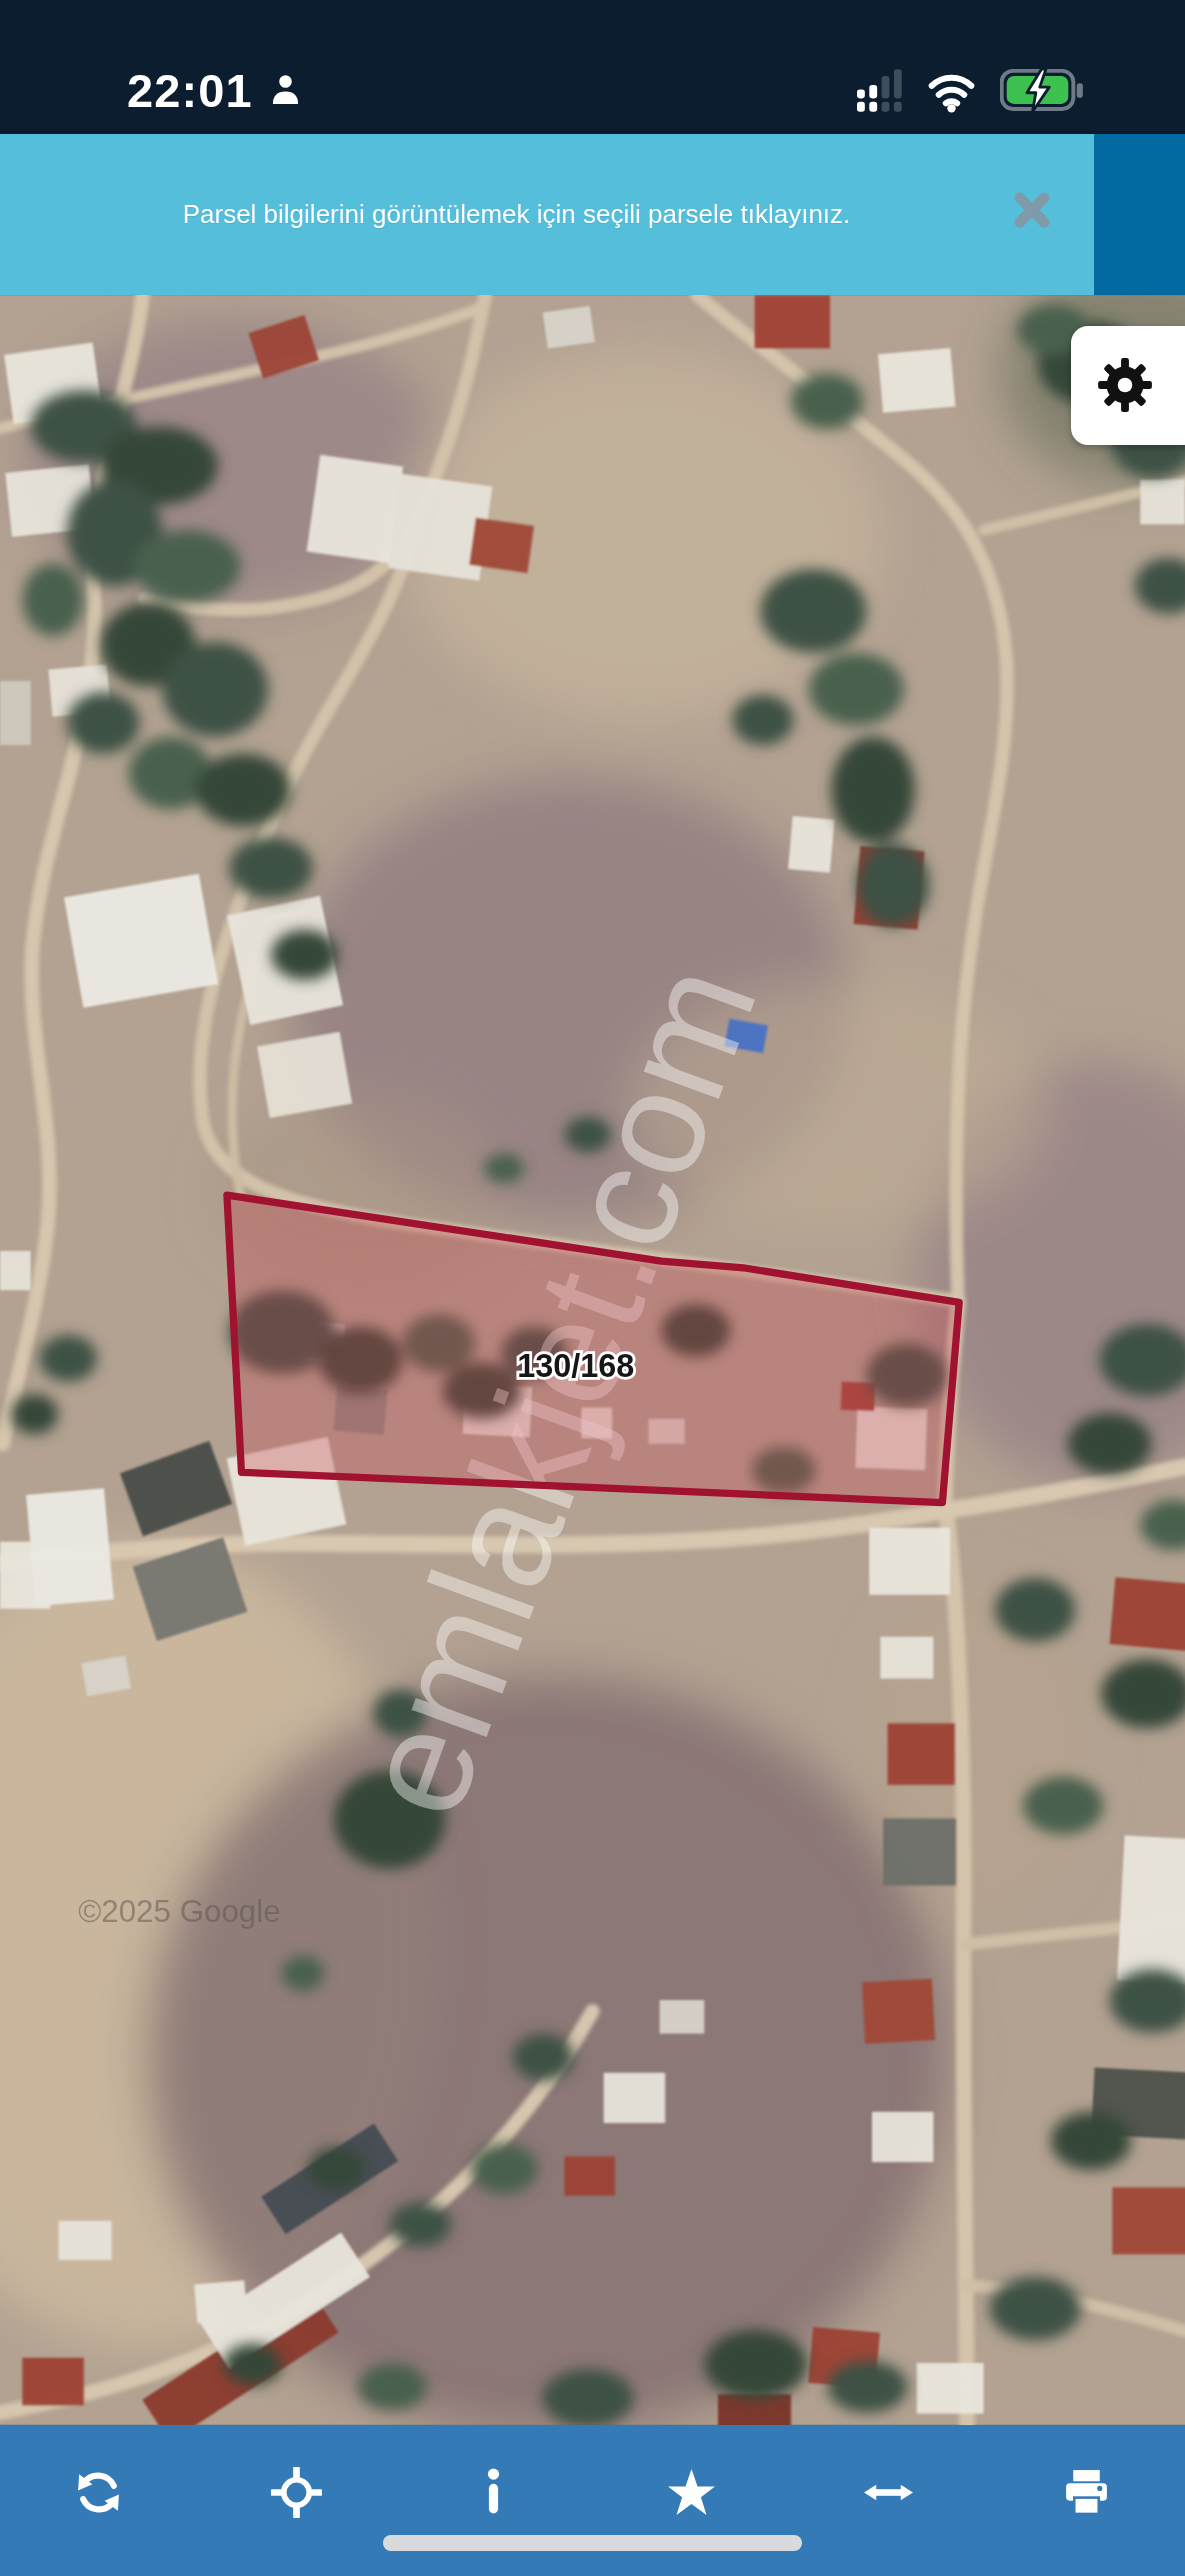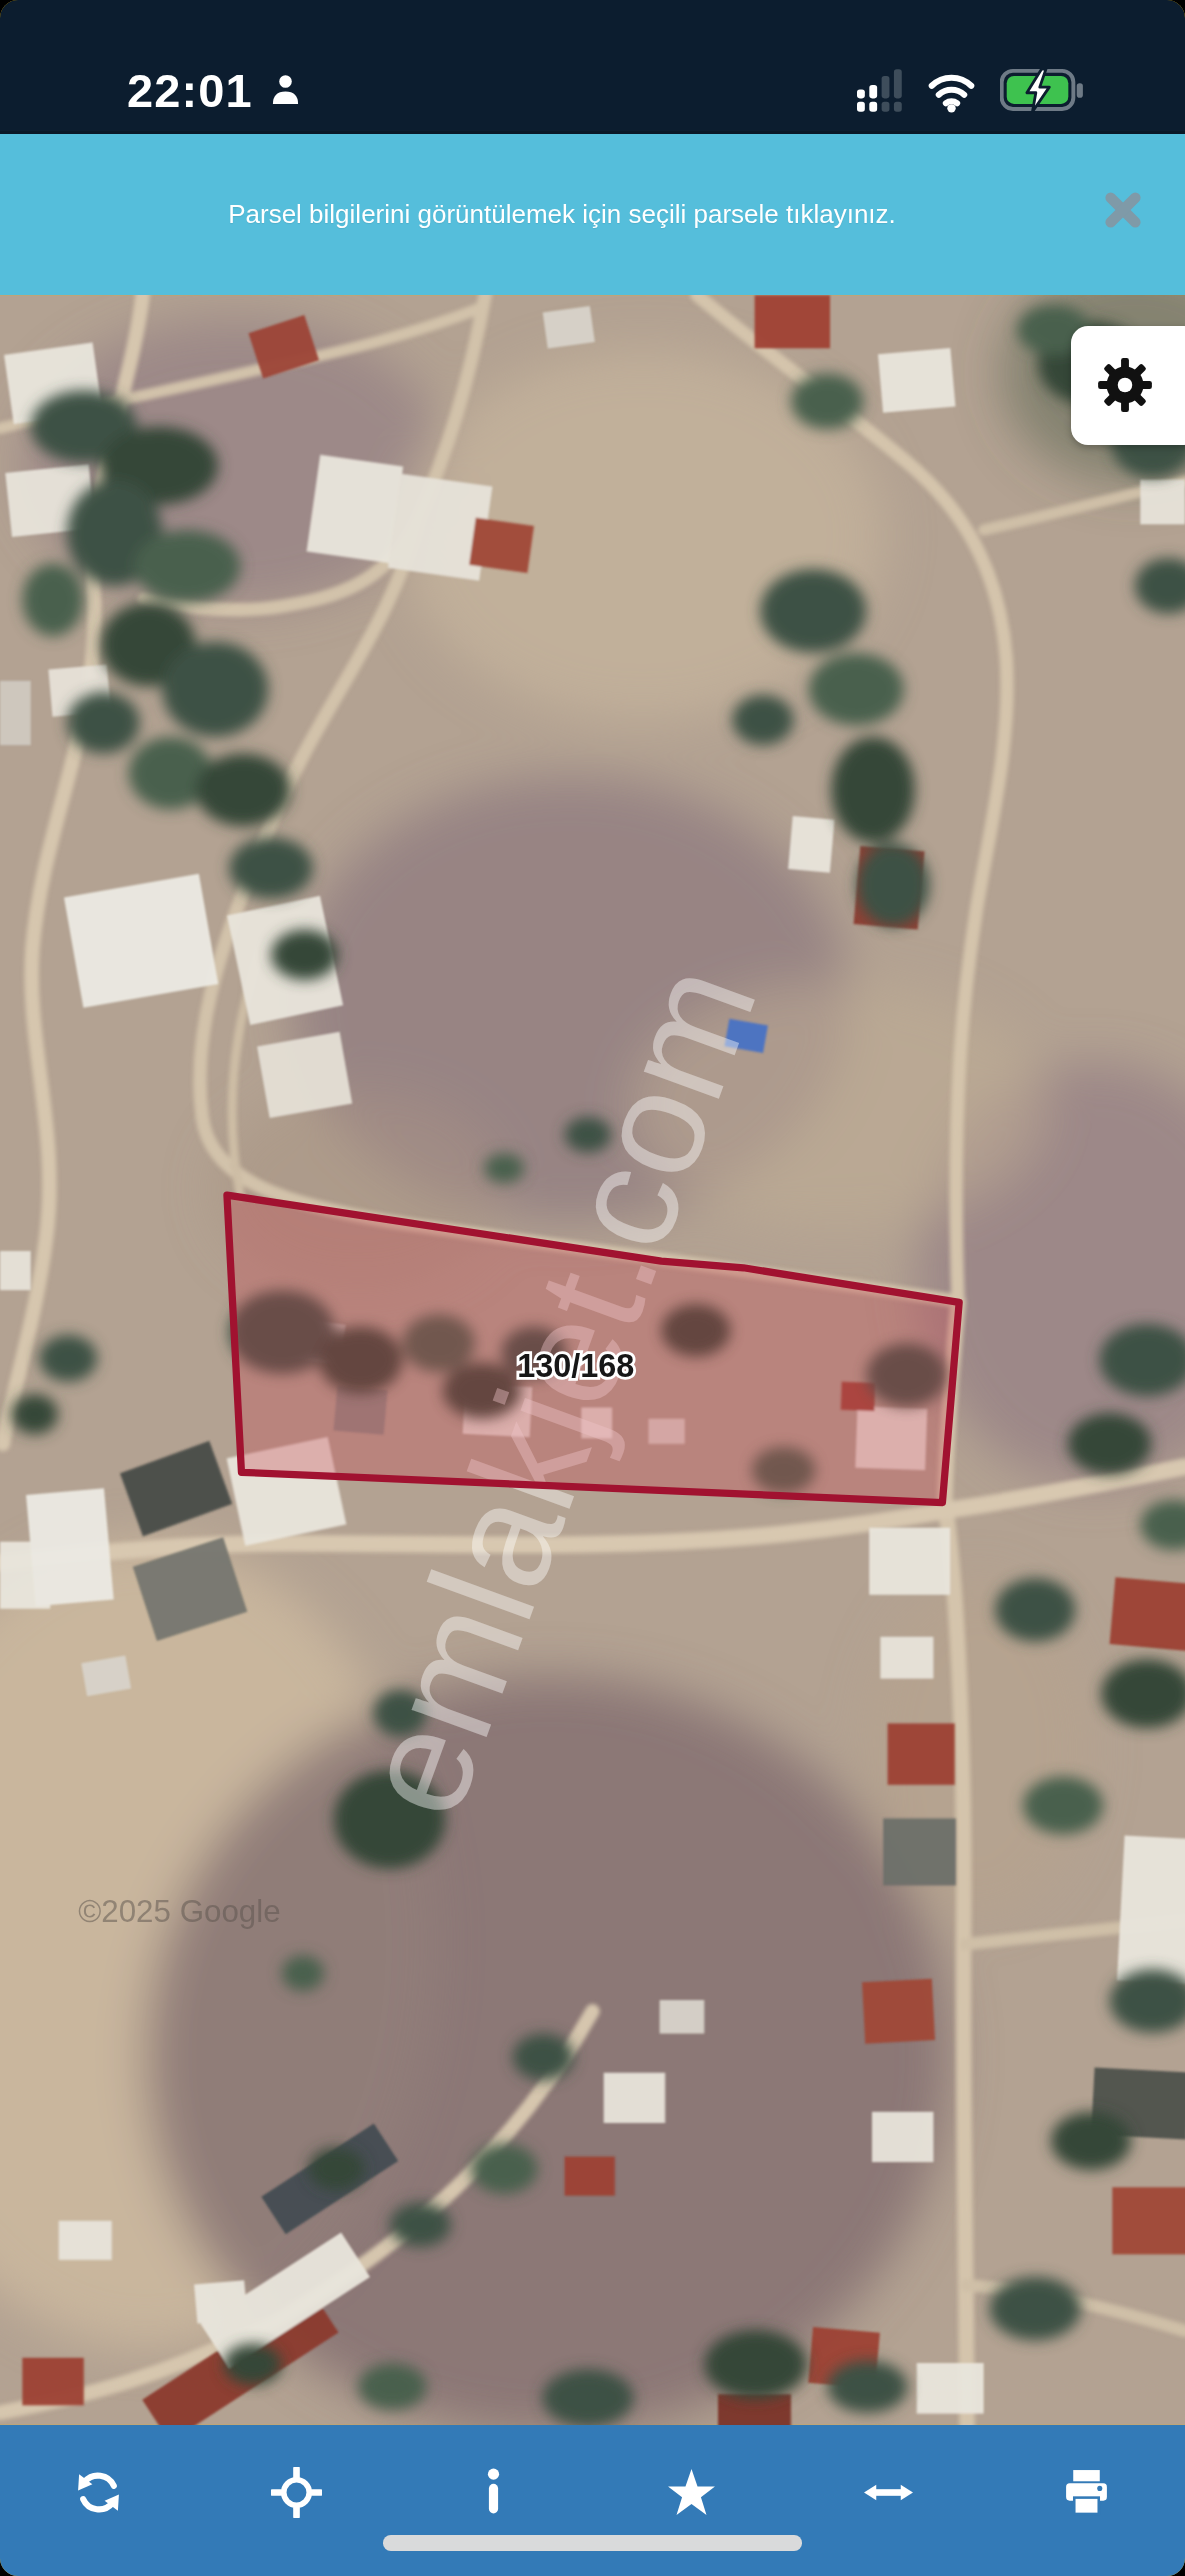--- a/index.html
+++ b/index.html
@@ -1,37 +1,37 @@
 <!DOCTYPE html>
 <html style="font-size:9px"><head>
 <meta charset="utf-8">
 <style>
   html,body{margin:0;padding:0;background:#000;}
   #screen{
     position:relative;width:1185px;height:2576px;overflow:hidden;
-    font-family:"Liberation Sans",sans-serif;background:#eab308;border-radius:18px;
+    font-family:"Liberation Sans",sans-serif;background:#0369a1;
   }
   
   .status-bar{
     position:absolute;top:0;left:0;width:1185px;height:134px;
     background:#0c1d2f;display:flex;align-items:center;
     padding-top:49px;box-sizing:border-box;border-bottom:3.4px solid #0a1827;
   }
   .status-time{
     margin-left:127px;color:#fff;font-size:47px;font-weight:600;
     letter-spacing:1.1px;line-height:1;
   }
   .status-person{margin-left:14.5px;width:37px;height:40px;}
   .status-right{margin-left:auto;margin-right:101px;display:flex;align-items:center;gap:24.6px;}
   .icon-cell{width:47px;height:46px;}
   .icon-wifi{width:47px;height:51px;}
   .icon-batt{width:84px;height:45px;}
   
   .banner{
-    position:absolute;top:134px;left:0;width:1185px;height:161px;
+    position:absolute;top:134px;left:0;width:1094px;height:161px;
     background:#55bedb;display:flex;align-items:center;box-sizing:border-box;
     padding:0 145px 0 84px;
   }
   .banner-text{
     flex:1;text-align:center;color:#ffffff;font-size:26px;line-height:1.25;
     text-shadow:0 0.6px 1.1px rgba(0,0,0,0.08);
   }
   .banner-close{
     position:absolute;right:40px;top:54px;width:44px;height:44px;
     background:none;border:none;padding:0;cursor:pointer;

